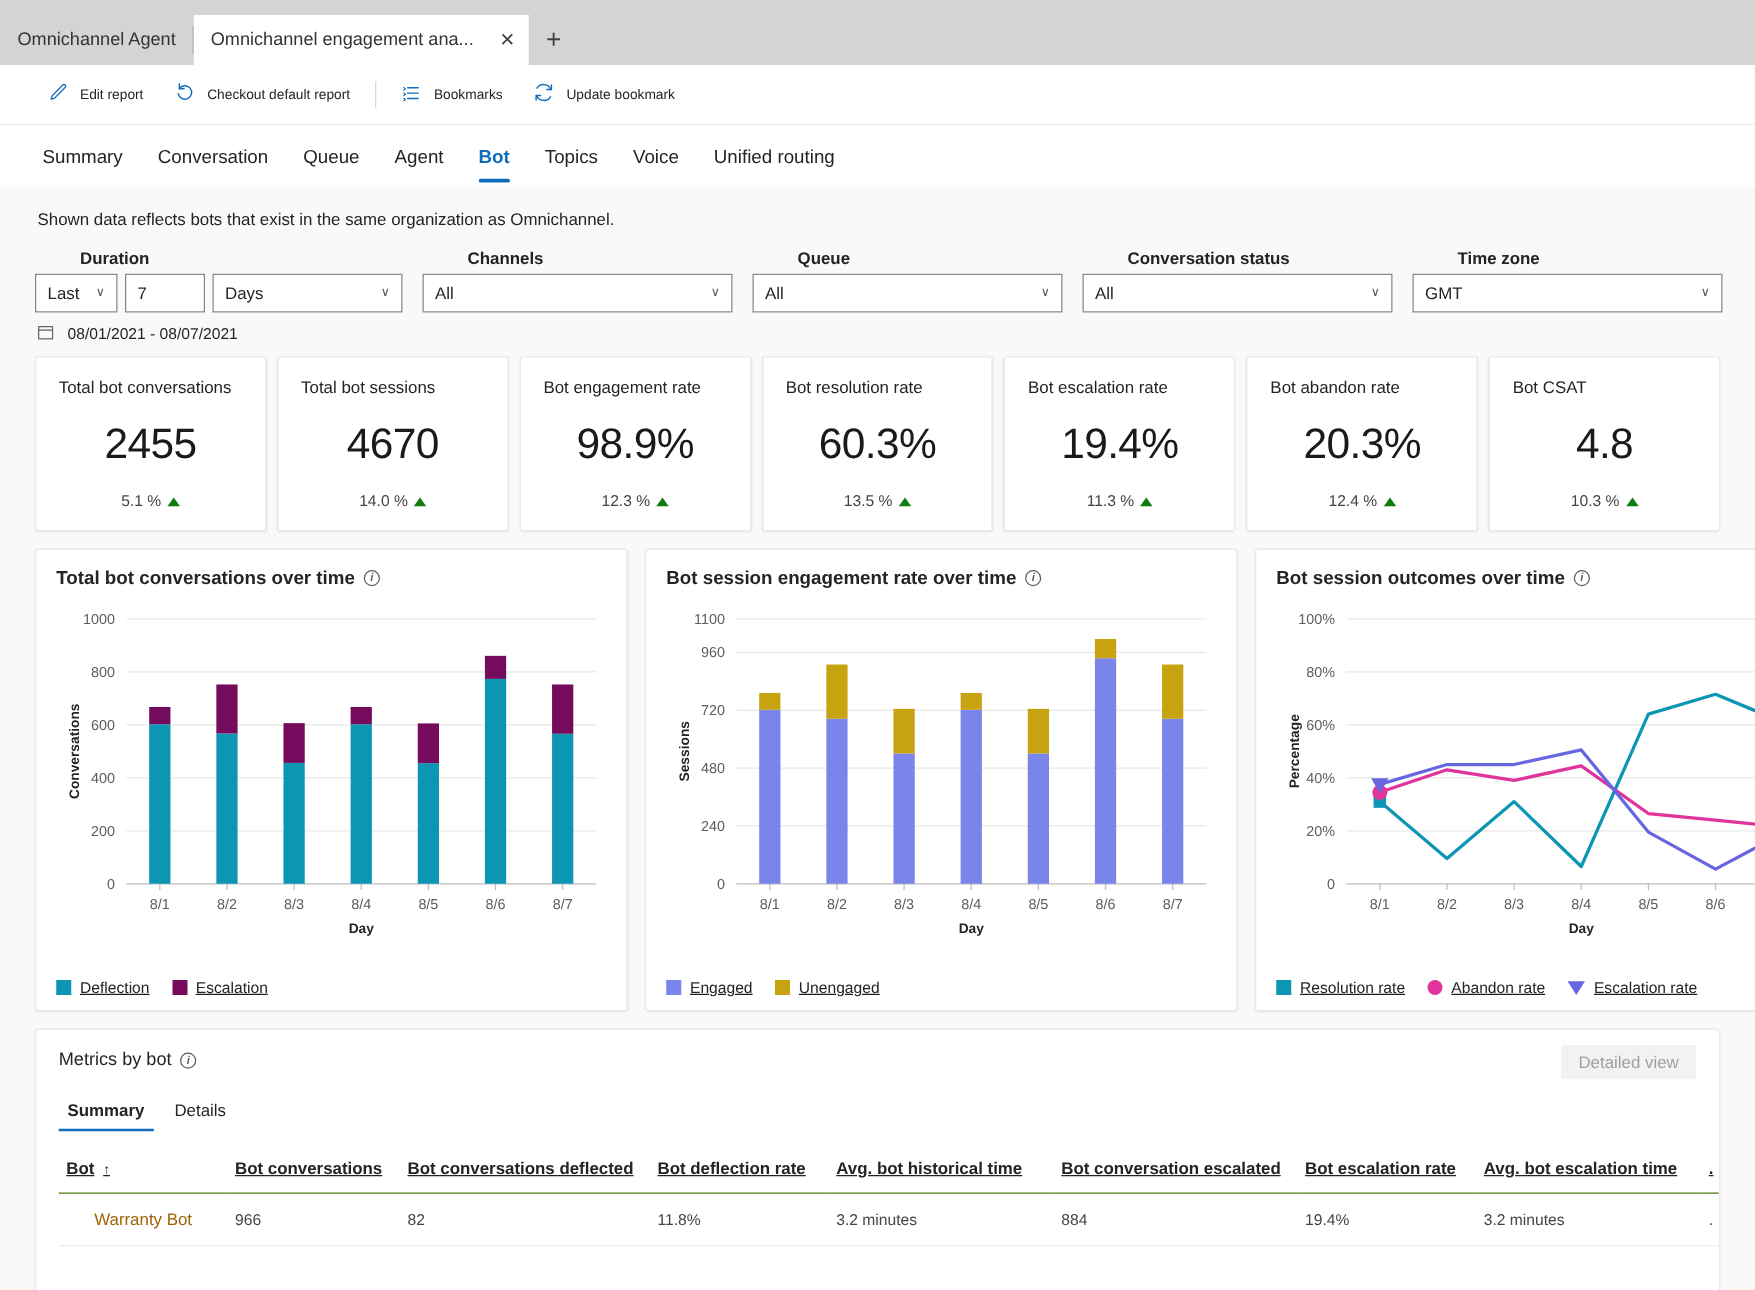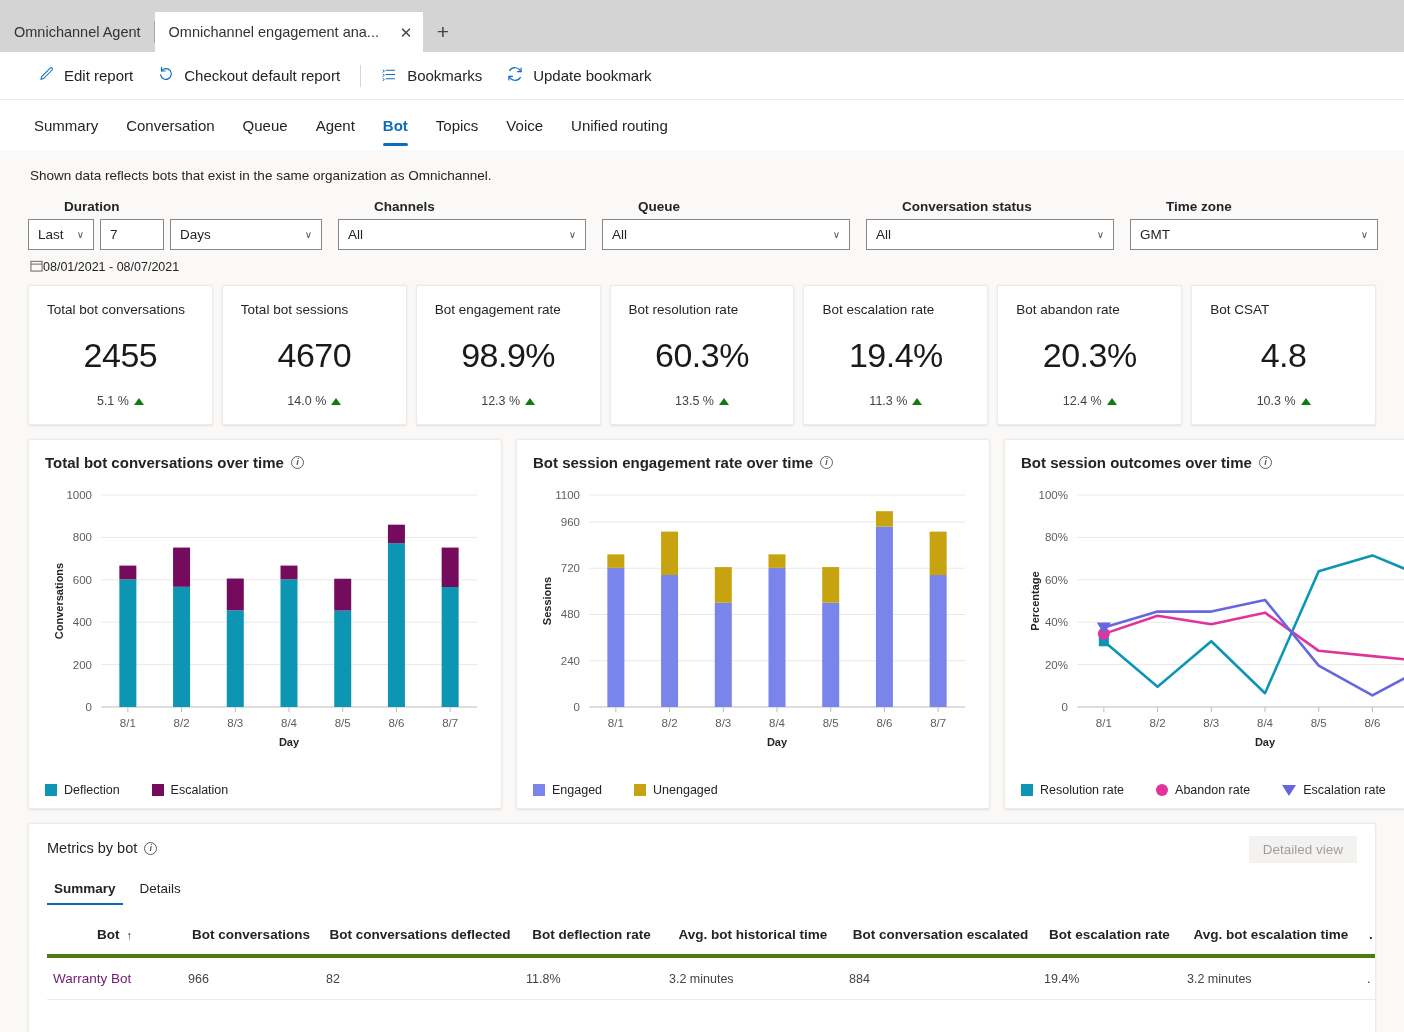--- a/index.html
+++ b/index.html
@@ -37,21 +37,21 @@
     font-weight: 300;
   }
 
   
   .commandbar {
     height: 48px; background: #ffffff; display: flex; align-items: center;
     padding: 0 26px; gap: 0; border-bottom: 1px solid #edebe9;
   }
   .cmd {
     display: flex; align-items: center; gap: 9px; padding: 6px 12px;
-    font-size: 15px; color: #242424; cursor: pointer; white-space: nowrap;
+    font-size: 11px; color: #242424; cursor: pointer; white-space: nowrap;
   }
   .cmd svg { flex: 0 0 auto; }
   .cmd-sep { width: 1px; height: 22px; background: #d6d6d6; margin: 0 8px; }
 
   
   .navtabs {
     display: flex; align-items: center; gap: 0; padding: 0 20px;
     height: 50px; background: #ffffff;
   }
   .navtab {
@@ -75,21 +75,21 @@
   .frow { display: flex; gap: 6px; }
   .fctl {
     height: 31px; background: #fff; border: 1px solid #8a8886;
     display: flex; align-items: center; padding: 0 9px; font-size: 13.5px;
     color: #242424; cursor: pointer; justify-content: space-between; gap: 6px;
   }
   .fctl .chev { color: #545454; font-size: 10px; line-height: 1; }
   .w-last { width: 66px; } .w-num { width: 64px; } .w-unit { width: 152px; }
   .w-wide { width: 248px; }
   .daterange {
-    display: flex; align-items: center; gap: 0; font-size: 12.5px;
+    display: flex; align-items: center; gap: 11px; font-size: 12.5px;
     color: #242424; margin-top: 9px; padding-left: 2px;
   }
 
   
   .kpis { display: flex; gap: 9px; margin-top: 10px; }
   .kpi {
     flex: 1; background: #fff; border: 1px solid #edebe9; border-radius: 2px;
     height: 140px; padding: 16px 18px; display: flex; flex-direction: column;
     box-shadow: 0 0.6px 1.8px rgba(0,0,0,0.10);
   }
@@ -120,22 +120,23 @@
     display: flex; align-items: center; gap: 7px;
   }
   .info {
     width: 13px; height: 13px; border: 1.2px solid #605e5c; border-radius: 50%;
     font-size: 9px; line-height: 11px; text-align: center; color: #605e5c;
     font-style: italic; font-weight: 700; cursor: pointer;
   }
   .plot { position: relative; margin-top: 14px; height: 280px; }
   .plot svg { display: block; }
   .legend {
-    position: absolute; left: 16px; bottom: 11px; display: flex; gap: 32px;
+    position: absolute; left: 16px; bottom: 11px; display: flex; gap: 18px;
     align-items: center;
+    text-decoration: underline;
   }
   .lg { display: flex; align-items: center; gap: 7px; font-size: 12.5px; color: #242424; }
   .lg .sw { width: 12px; height: 12px; }
   .lg .sw.circ { border-radius: 50%; }
   .lg .sw.tri {
     width: 0; height: 0; border-left: 7px solid transparent;
     border-right: 7px solid transparent; border-top: 11px solid;
   }
 
   
@@ -158,28 +159,28 @@
     font-size: 13.5px; color: #242424; padding: 5px 7px 9px 7px;
     cursor: pointer; position: relative;
   }
   .subtab.sel { font-weight: 600; }
   .subtab.sel::after {
     content: ""; position: absolute; left: 0; right: 0; bottom: 0;
     height: 2.5px; background: #0f6cbd;
   }
   table.mt { width: 100%; border-collapse: collapse; margin-top: 14px; table-layout: fixed; }
   table.mt th {
-    text-align: center; font-size: 13.5px; font-weight: 600; color: #242424;
-    padding: 8px 6px 12px 6px; border-bottom: 4px solid #4d7c0f; white-space: nowrap;
+    text-align: left; font-size: 13.5px; font-weight: 600; color: #242424;
+    padding: 8px 6px 12px 6px; border-bottom: 1px solid #4d7c0f; white-space: nowrap; text-decoration: underline;
   }
   table.mt td {
     font-size: 12.5px; color: #444; padding: 13px 6px;
     border-bottom: 1px solid #edebe9; white-space: nowrap;
   }
-  table.mt td.botname { font-size: 13.5px; color: #701a75; }
+  table.mt td.botname { font-size: 13.5px; color: #a16207; text-align: center; }
   .sortarrow { font-size: 11px; color: #242424; margin-left: 7px; }
   .axis-label { font-size: 11px; fill: #242424; font-weight: 600; }
   .tick { font-size: 11.5px; fill: #605e5c; }
 </style>
 </head>
 <body>
 
 <div class="tabstrip">
   <div class="tab inactive">
     <span>Omnichannel Agent</span>

